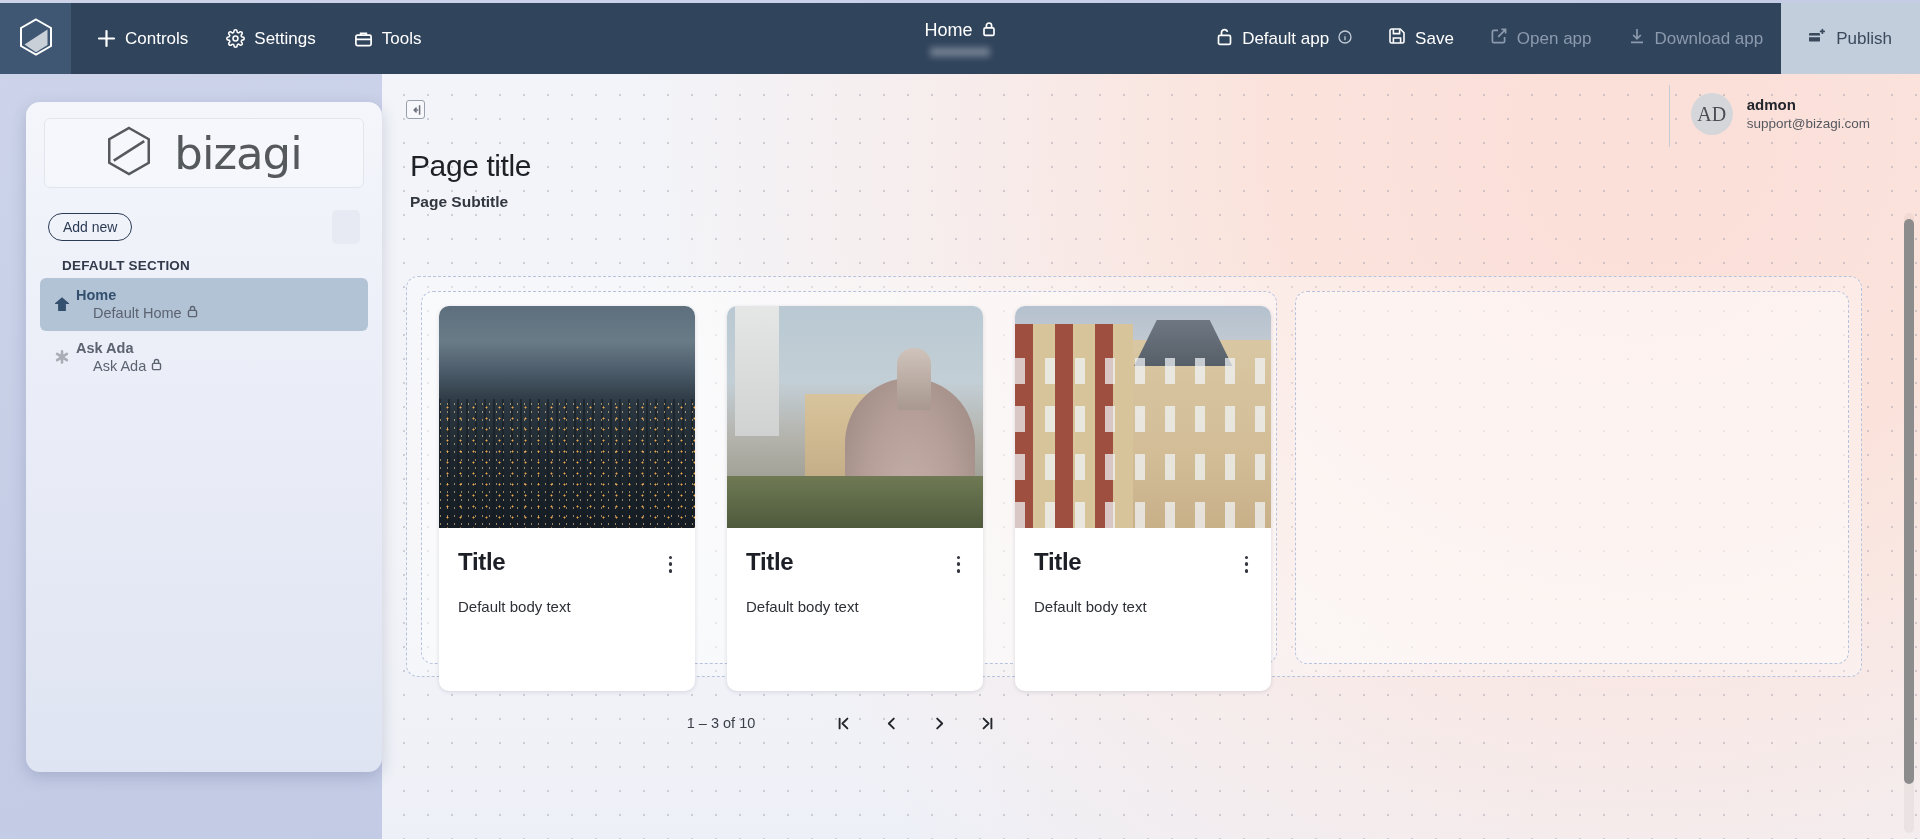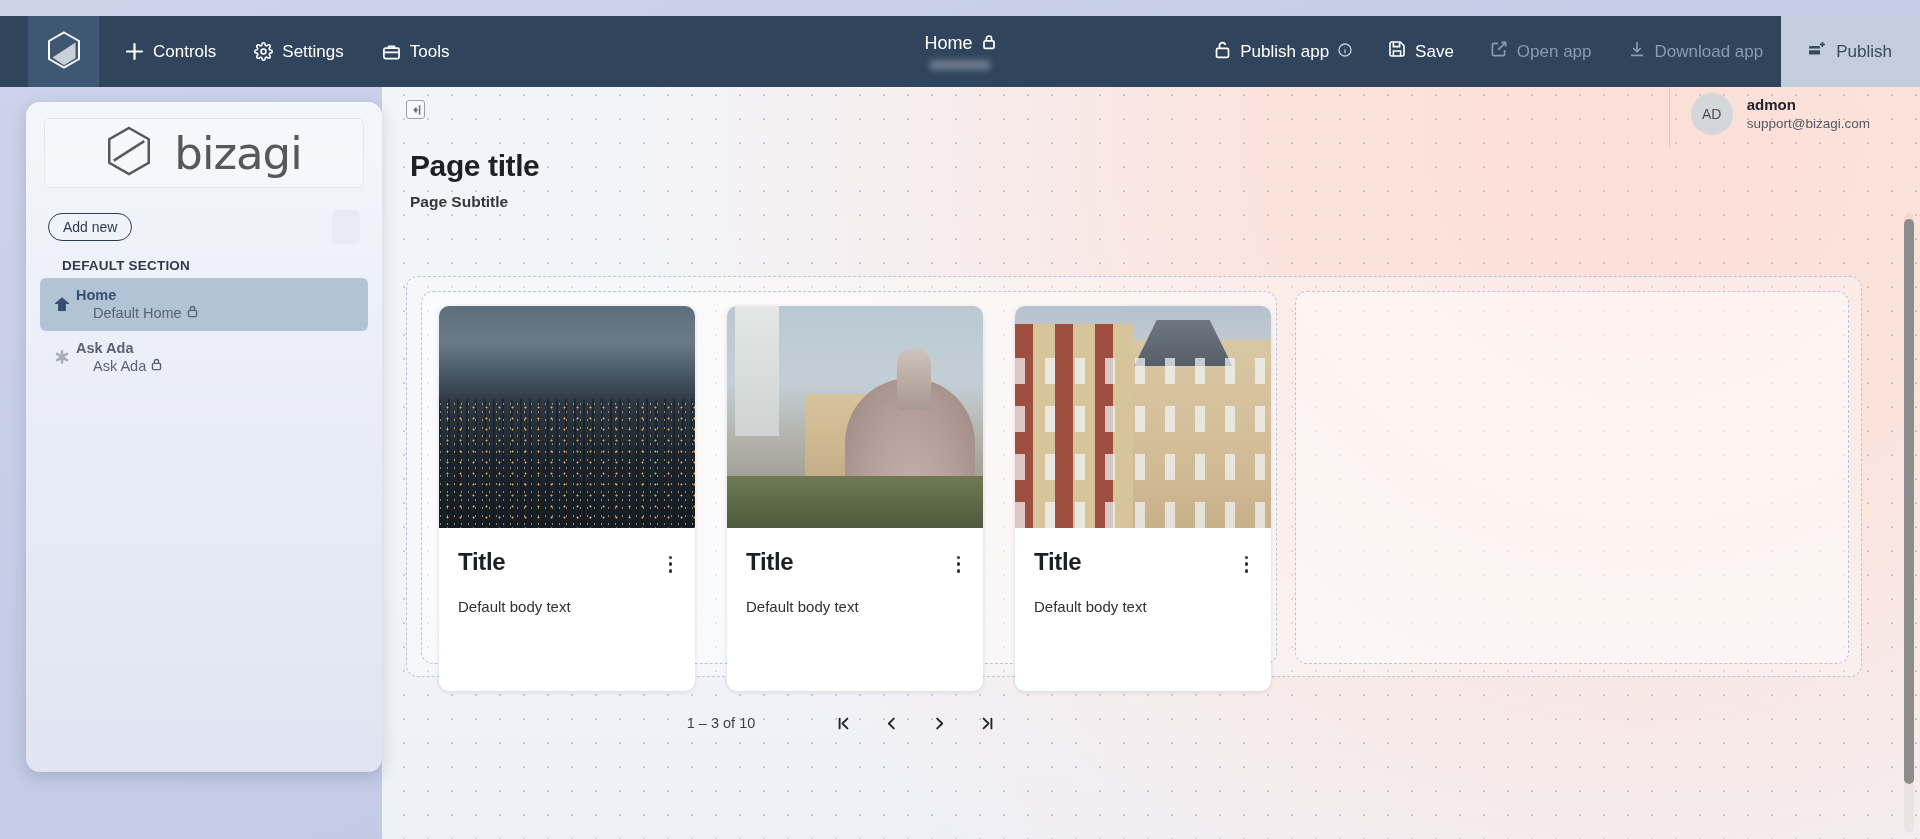--- a/index.html
+++ b/index.html
@@ -9,27 +9,26 @@
     font-family: "Liberation Sans", sans-serif;
     background: #c3cbe6;
   }
   body {
     background: linear-gradient(160deg, #cdd4ea 0%, #c5cde6 40%, #bfc8e4 100%);
     position: relative;
   }
 
   
   .topbar {
-    position: absolute; top: 16px; left: 0;
+    position: absolute; top: 3px; left: 0;
     width: 1920px; height: 71px;
     background: #30445c;
     display: flex; align-items: center;
     color: #ffffff;
     z-index: 30;
-    padding-left: 28px;
   }
   .logo-cell {
     width: 71px; height: 71px;
     background: #3f5772;
     display: flex; align-items: center; justify-content: center;
     flex: 0 0 71px;
   }
   .nav-group { display: flex; align-items: center; gap: 30px; padding-left: 22px; }
   .nav-item {
     display: flex; align-items: center; gap: 9px;
@@ -167,27 +166,28 @@
     display: flex; align-items: center; gap: 14px;
   }
   .profile .divider {
     position: absolute; left: -22px; top: -8px;
     width: 1px; height: 62px; background: #c9ccd6;
   }
   .avatar {
     width: 42px; height: 42px; border-radius: 50%;
     background: #d5d6da; color: #4a4d55;
     display: flex; align-items: center; justify-content: center;
-    font-size: 14px;
+    font-size: 20px;
+    font-family: Liberation Serif, serif;
   }
   .profile .pname { font-size: 15px; font-weight: bold; color: #22252b; line-height: 1.3; }
   .profile .pmail { font-size: 13.5px; color: #55585f; line-height: 1.3; }
 
   .page-head { position: absolute; left: 28px; top: 78px; }
-  .page-title { font-size: 30px; font-weight: bold; color: #1d2026; letter-spacing: -0.4px; }
+  .page-title { font-size: 30px; font-weight: normal; color: #1d2026; letter-spacing: -0.4px; }
   .page-sub { font-size: 15.5px; font-weight: bold; color: #32363e; margin-top: 10px; }
 
   .outer-zone {
     position: absolute; left: 24px; top: 205px;
     width: 1456px; height: 401px;
     border: 1.4px dashed #b7c3dd; border-radius: 12px;
     background: rgba(255,255,255,0.32);
   }
   .inner-zone {
     position: absolute; left: 14px; top: 14px;
@@ -372,21 +372,21 @@
   </div>
 
   <div class="right-group">
     <div class="right-item">
       <span>
         <svg width="17" height="19" viewBox="0 0 16 19" fill="none" stroke="#fff" stroke-width="1.7">
           <rect x="2" y="8.4" width="12" height="9" rx="1.5"></rect>
           <path d="M5 8.4V5.6a3 3 0 0 1 5.9-.7"></path>
         </svg>
       </span>
-      <span>Publish app</span>
+      <span>Default app</span>
       <span>
         <svg width="14" height="14" viewBox="0 0 14 14" fill="none" stroke="#c3ccd8" stroke-width="1.3">
           <circle cx="7" cy="7" r="6"></circle>
             <path d="M7 6.2v4M7 4.1v.1"></path>
         </svg>
       </span>
     </div>
     <div class="right-item">
       <span>
         <svg width="18" height="18" viewBox="0 0 18 18" fill="none" stroke="#fff" stroke-width="1.6">

